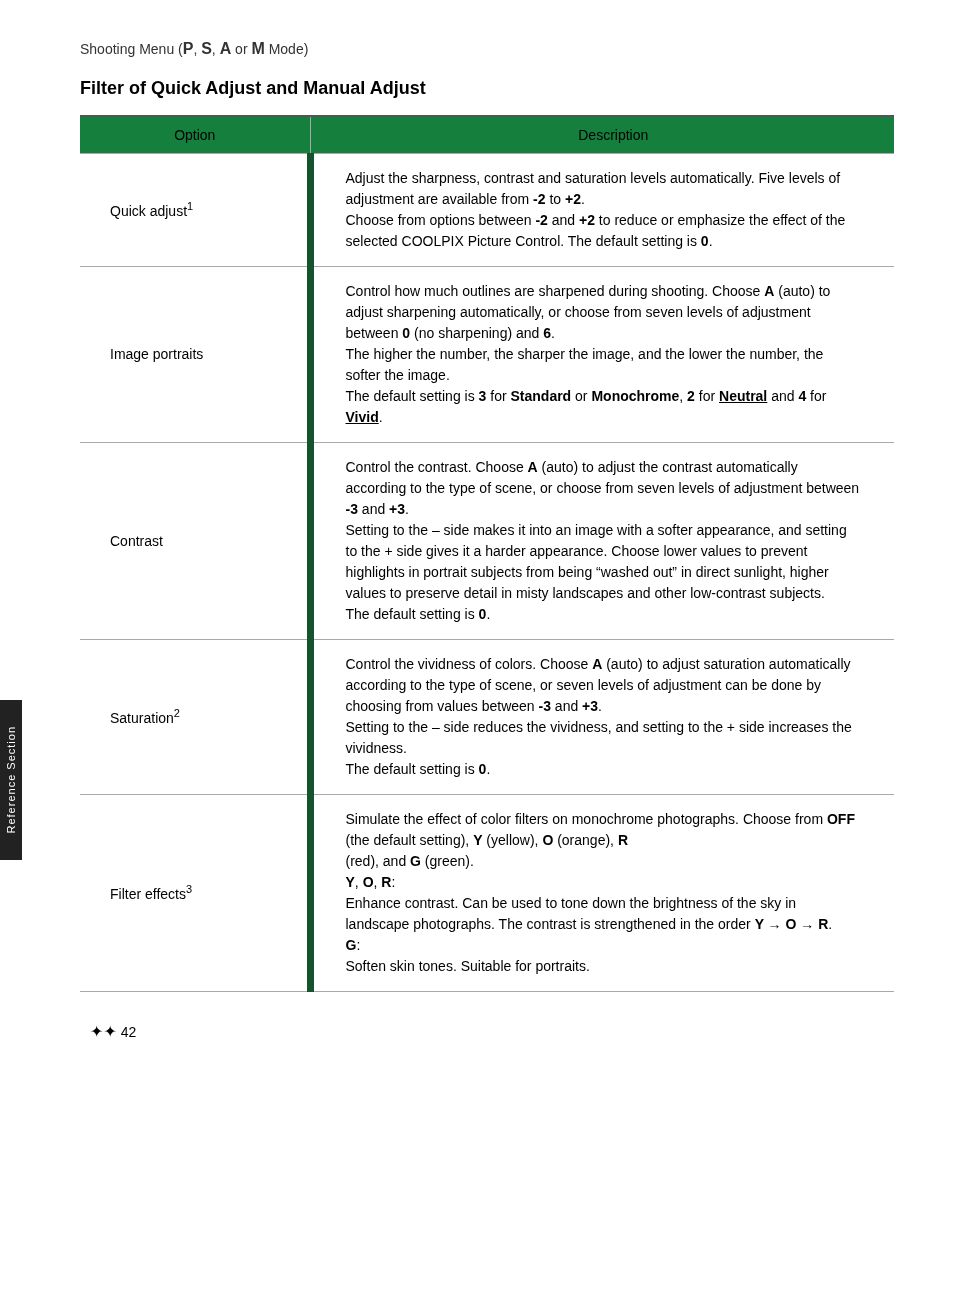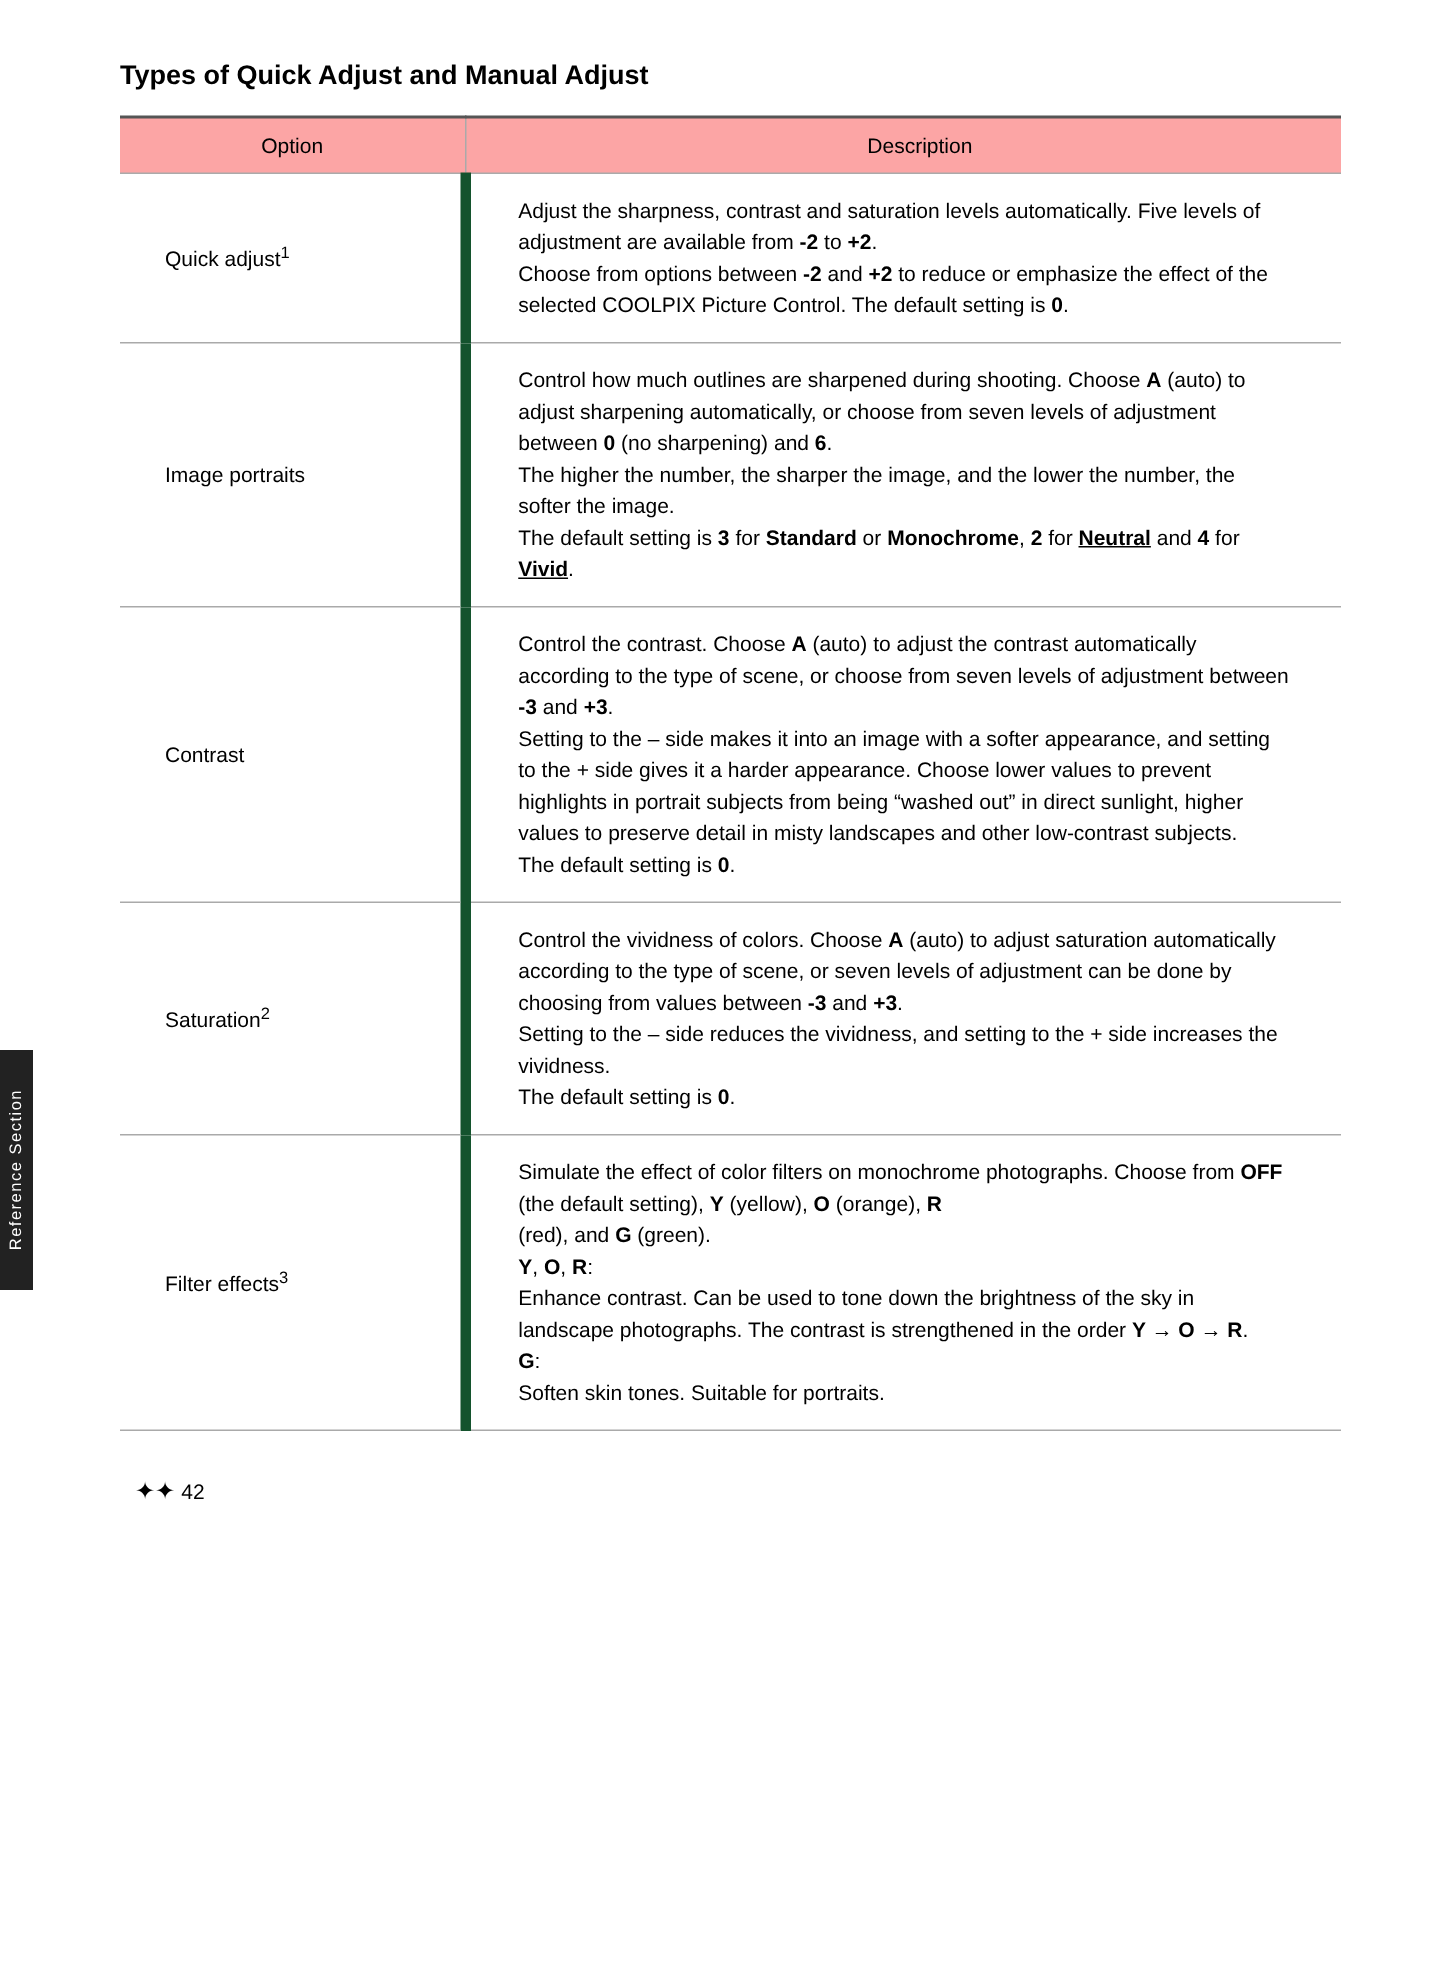--- a/index.html
+++ b/index.html
@@ -37,21 +37,21 @@
     }
 
     .main-table {
       width: 100%;
       border-collapse: collapse;
       border-top: 2px solid #555;
     }
 
     .main-table thead tr {
       border-bottom: 1px solid #aaa;
-      background: #fca5a5;
+      background: #15803d;
     }
 
     .main-table thead th {
       padding: 10px 14px;
       font-weight: normal;
       font-size: 14px;
       text-align: center;
     }
 
     .main-table thead th.col-option {
@@ -132,22 +132,25 @@
   </style>
 </head>
 <body>
 
 <div class="page-container">
 
   <div class="side-tab">
     <span class="side-tab-text">Reference Section</span>
   </div>
 
+  <div class="shooting-menu-header">
+    <span>Shooting Menu (</span><span class="bold-letter">P</span><span>, </span><span class="bold-letter">S</span><span>, </span><span class="bold-letter">A</span><span> or </span><span class="bold-letter">M</span><span> Mode)</span>
+  </div>
 
-  <h2 class="section-title">Types of Quick Adjust and Manual Adjust</h2>
+  <h2 class="section-title">Filter of Quick Adjust and Manual Adjust</h2>
 
   <table class="main-table">
     <thead>
       <tr>
         <th class="col-option">Option</th>
         <th class="col-desc">Description</th>
       </tr>
     </thead>
     <tbody id="table-body">
 

